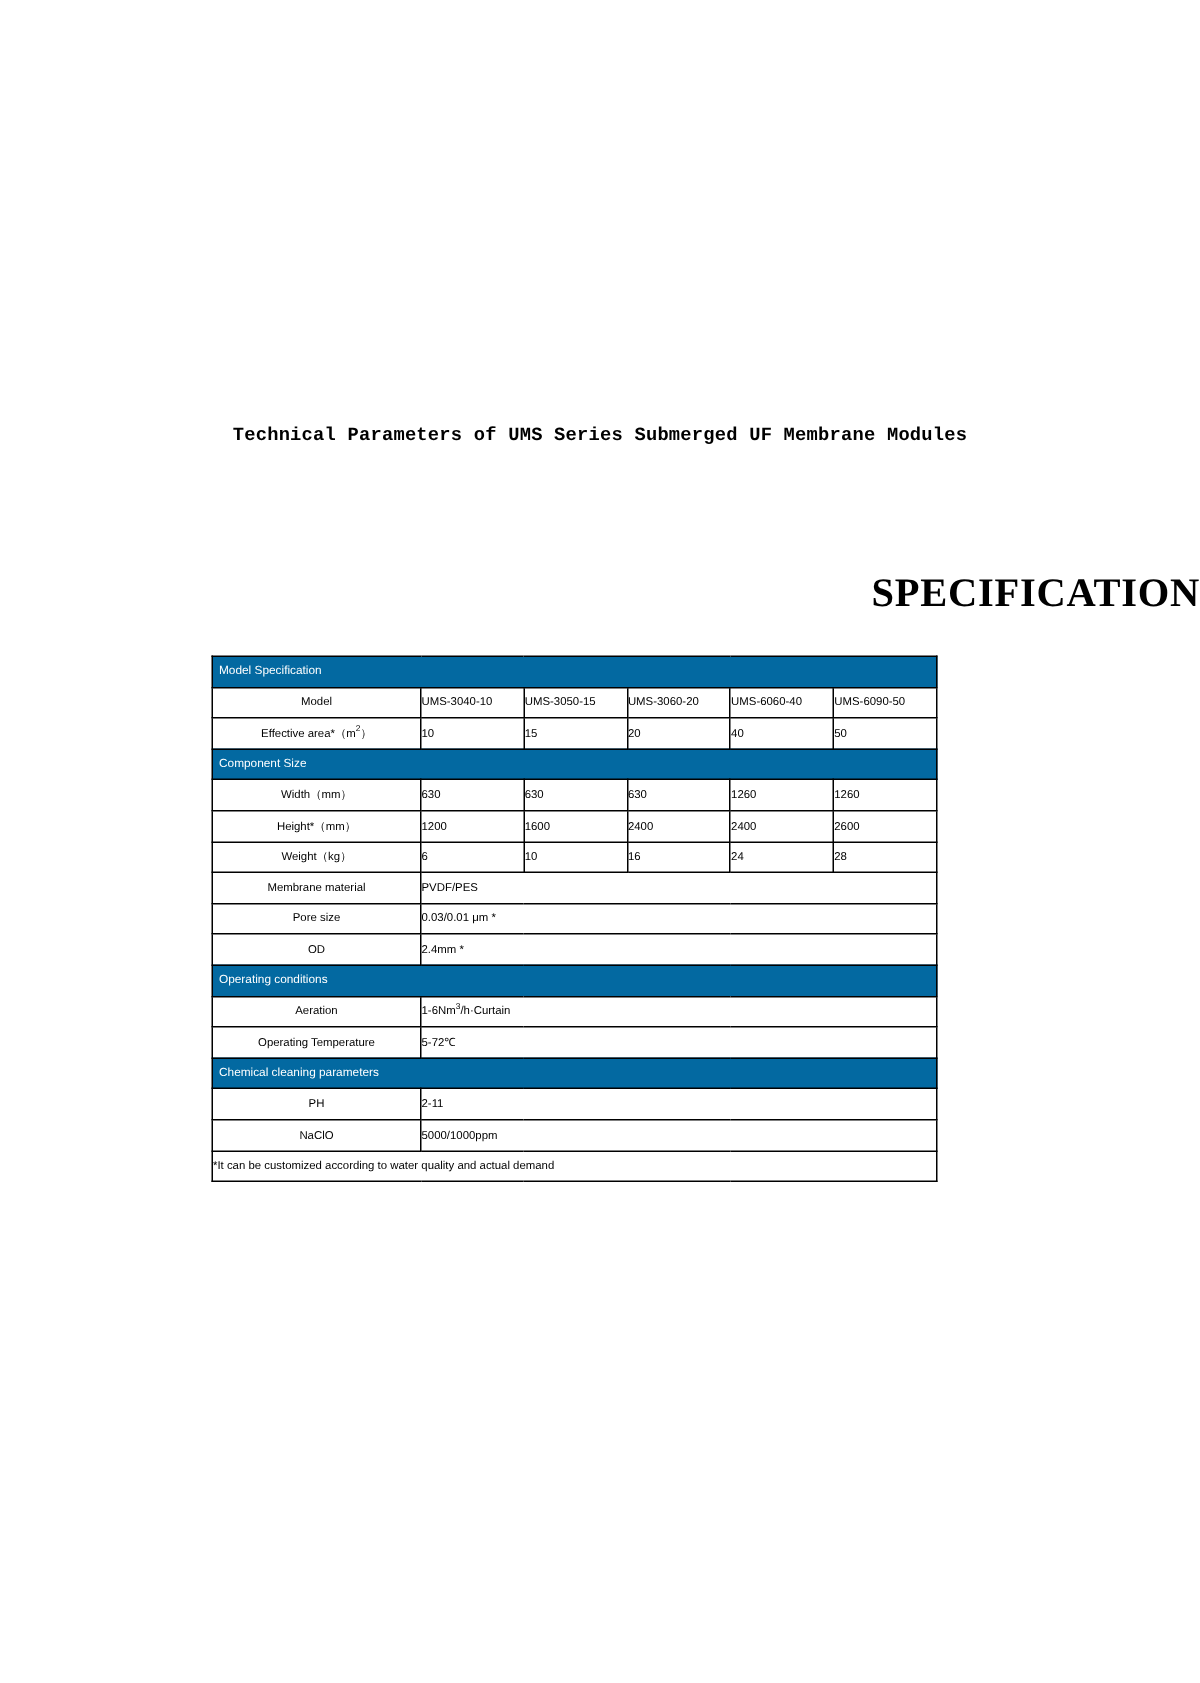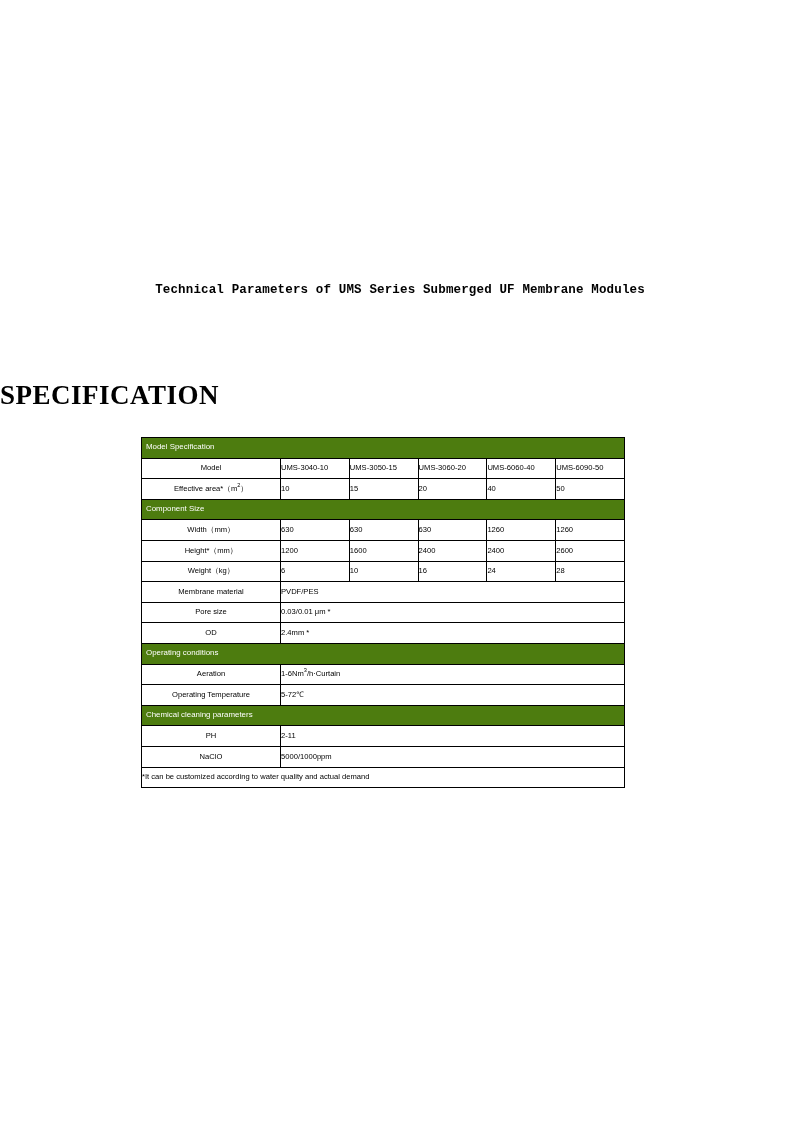--- a/index.html
+++ b/index.html
@@ -29,21 +29,21 @@
     font-family: Liberation Mono, monospace;
     font-weight: bold;
     font-size: 12.5px;
     letter-spacing: 0.15px;
   }
   .spec-heading {
     position: absolute;
     top: 380px;
     left: 0;
     width: 800px;
-    text-align: left;
+    text-align: right;
     font-family: "Liberation Serif", serif;
     font-weight: bold;
     font-size: 27px;
     letter-spacing: 0.5px;
   }
   .table-wrap {
     position: absolute;
     top: 437px;
     left: 141px;
     width: 483px;
@@ -64,21 +64,21 @@
   }
   td.label {
     text-align: center;
     padding-left: 4px;
     margin-top: 44px;
   }
   td.val {
     text-align: left;
   }
   tr.section td {
-    background: #4d7c0f;
+    background: #0369a1;
     color: #ffffff;
     text-align: left;
     padding-left: 4px;
     font-size: 7.9px;
     height: 19.6px;
     border: 1px solid #000000;
   }
   td.note {
     text-align: left;
     padding-left: 4px;

